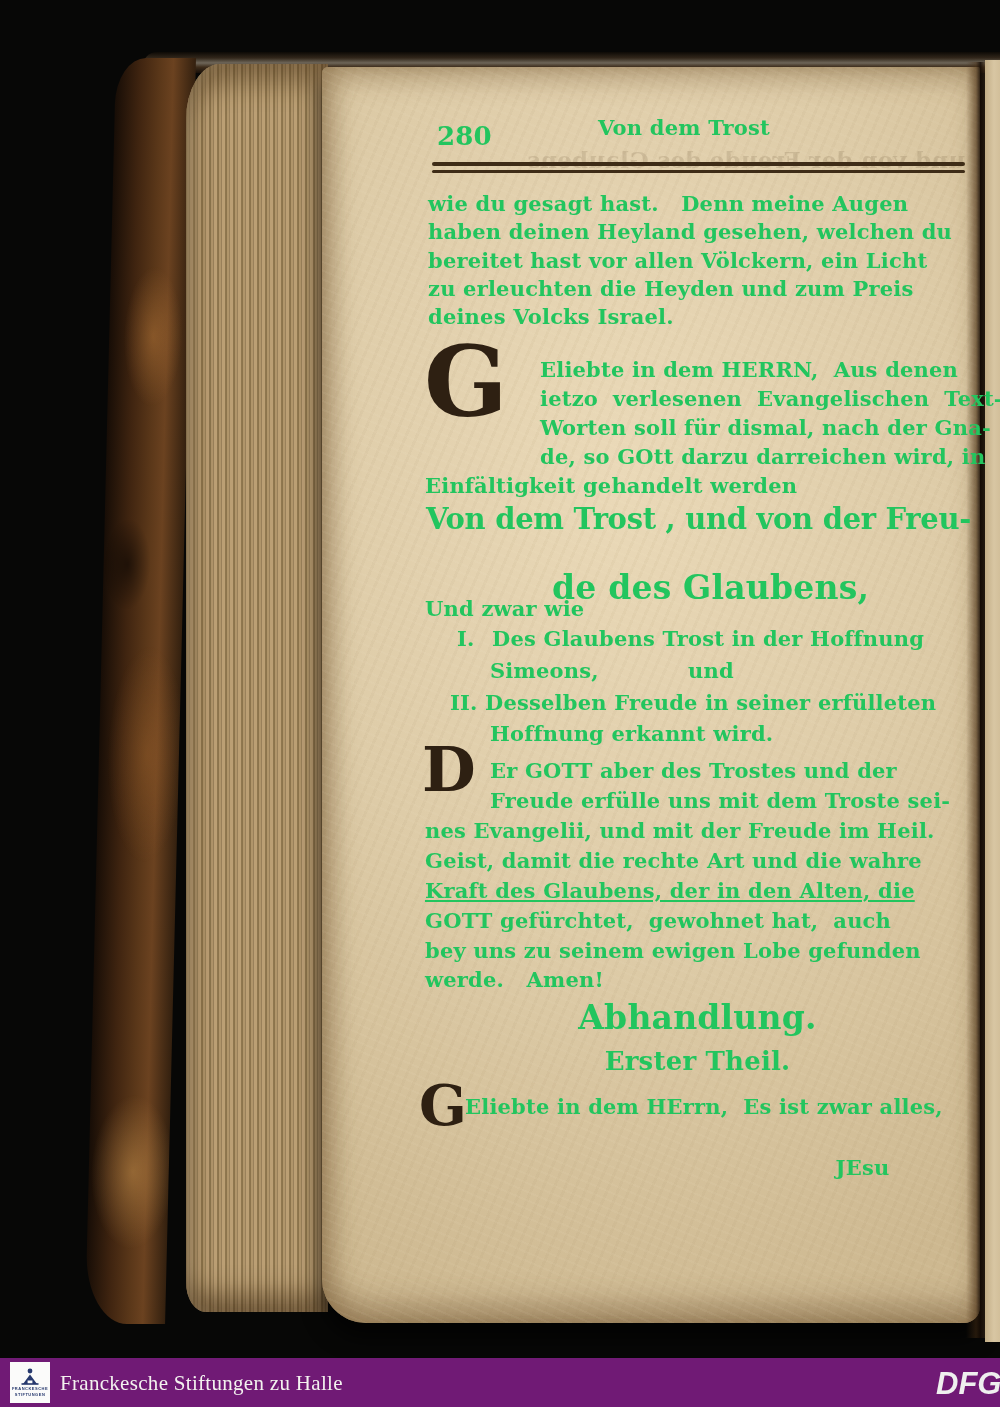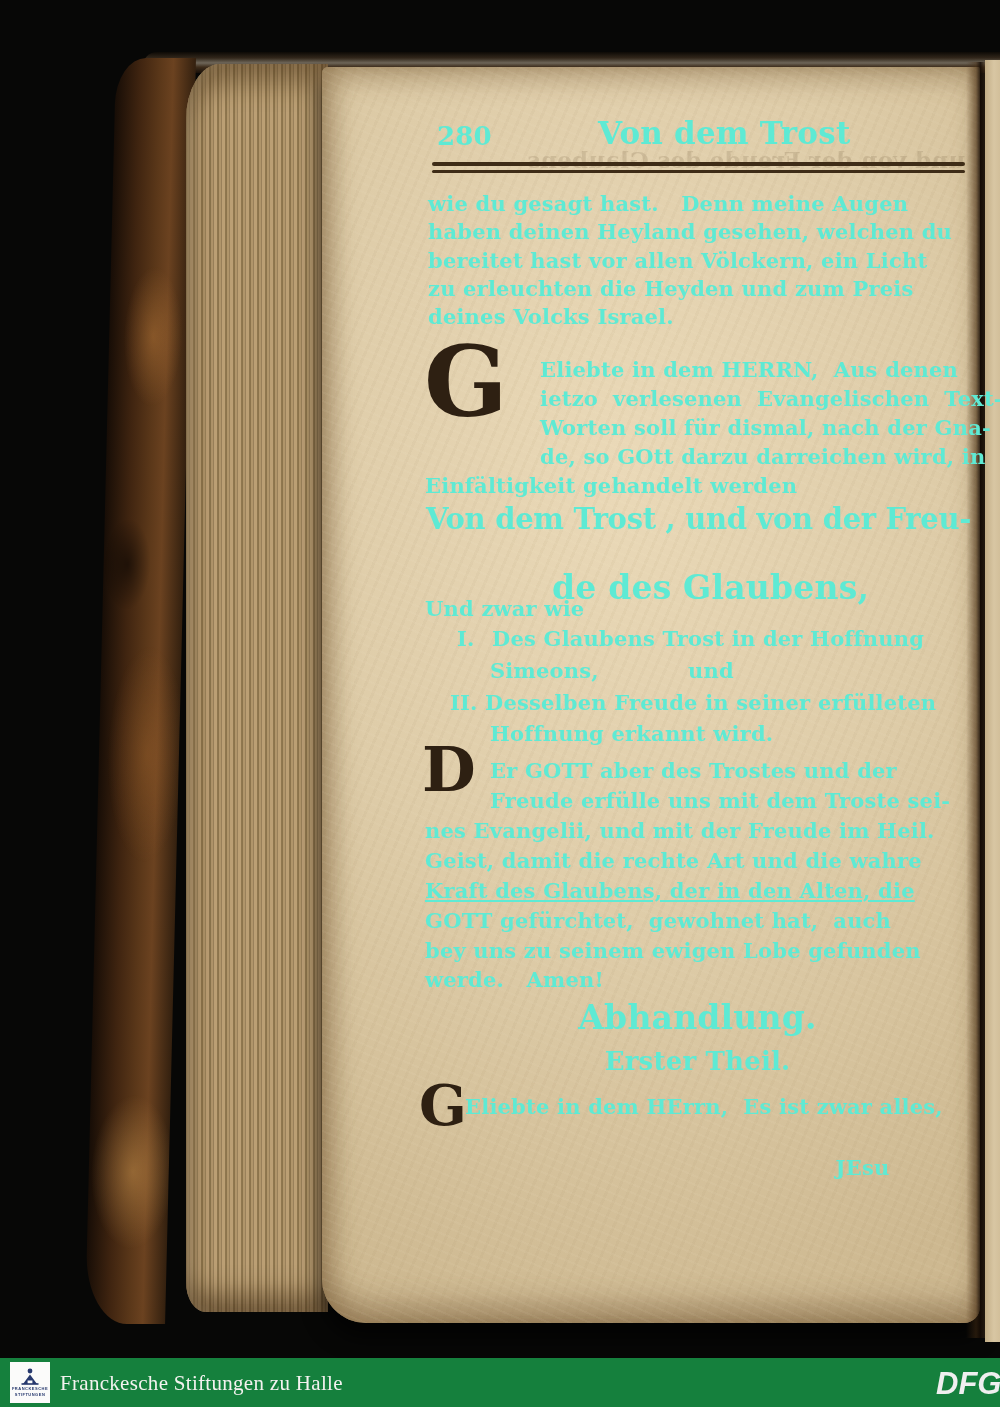--- a/index.html
+++ b/index.html
@@ -34,30 +34,30 @@
       inset -4px 0 10px rgba(120,90,50,.2), inset 0 -20px 28px rgba(100,70,40,.38);}
   .main-page:after{content:"";position:absolute;inset:0;border-radius:inherit;pointer-events:none;
     background:repeating-linear-gradient(113deg, rgba(150,125,85,.05) 0 3px, transparent 3px 10px),
                repeating-linear-gradient(23deg, rgba(255,245,220,.05) 0 2px, transparent 2px 8px);}
   .gutter-shadow{left:966px;top:62px;width:20px;height:1276px;
     background:linear-gradient(90deg, rgba(80,55,25,0) 0%, rgba(70,45,20,.5) 50%, rgba(22,12,5,.85) 72%, rgba(95,70,40,.35) 100%);}
   .next-page{left:985px;top:60px;width:15px;height:1282px;
     background:linear-gradient(90deg,#c3ae87 0%,#d8c6a3 60%,#d2bf9a 100%);}
 
   
-  .fx{position:absolute;font-family:"DejaVu Serif",serif;font-weight:700;color:#5eead4;
+  .fx{position:absolute;font-family:"DejaVu Serif",serif;font-weight:700;color:#22c55e;
       white-space:pre;letter-spacing:.2px;}
   .bl{font-size:21px;margin-top:8px;}
   .ghost{transform:scaleX(-1);opacity:.17;filter:blur(.7px);color:#6b5638;font-size:23px;}
   .rule{position:absolute;background:#3e2c17;border-radius:2px;}
   .dropcap{color:#2e2012;line-height:.9;}
   .ctr{text-align:center;}
 
   
-  .footer-bar{left:0;top:1358px;width:1000px;height:49px;background:#15803d;}
+  .footer-bar{left:0;top:1358px;width:1000px;height:49px;background:#701a75;}
   .logo-box{left:10px;top:1362px;width:40px;height:41px;background:#fbfbfa;
     display:flex;flex-direction:column;align-items:center;justify-content:center;gap:1px;}
   .logo-box svg{display:block;}
   .logo-text{font-family:"Liberation Sans",sans-serif;font-size:4px;line-height:4.5px;
     color:#27396e;letter-spacing:.5px;text-align:center;font-weight:700;}
   .institution{left:60px;top:1371px;color:#f3f2ef;font-size:21px;font-weight:400;
     font-family:"Liberation Serif",serif;letter-spacing:.3px;}
   .dfg{left:936px;top:1366px;font-family:"Liberation Sans",sans-serif;font-weight:900;
     font-style:italic;font-size:31px;color:#efefef;letter-spacing:0;}
 </style>
@@ -69,21 +69,21 @@
   <div class="abs book-top-edge"></div>
   <div class="abs spine"></div>
   <div class="abs page-block"></div>
   <div class="abs main-page"></div>
   <div class="abs gutter-shadow"></div>
   <div class="abs next-page"></div>
 
   <div class="fx ghost" style="left:455px;top:146px;width:510px;">und von der Freude des Glaubens</div>
 
   <div class="fx" style="left:437px;top:121px;font-size:26px;">280</div>
-  <div class="fx" style="left:598px;top:115px;font-size:31px;">Von dem Trost</div>
+  <div class="fx" style="left:598px;top:115px;font-size:21px;">Von dem Trost</div>
   <div class="rule" style="left:432px;top:162px;width:533px;height:4px;"></div>
   <div class="rule" style="left:432px;top:170px;width:533px;height:3px;"></div>
 
   <div class="fx bl" style="left:428px;top:183px;">wie du gesagt hast.   Denn meine Augen</div>
   <div class="fx bl" style="left:428px;top:211px;">haben deinen Heyland gesehen, welchen du</div>
   <div class="fx bl" style="left:428px;top:240px;">bereitet hast vor allen Völckern, ein Licht</div>
   <div class="fx bl" style="left:428px;top:268px;">zu erleuchten die Heyden und zum Preis</div>
   <div class="fx bl" style="left:428px;top:296px;">deines Volcks Israel.</div>
 
   <div class="fx dropcap" style="left:424px;top:338px;font-size:98px;">G</div>

